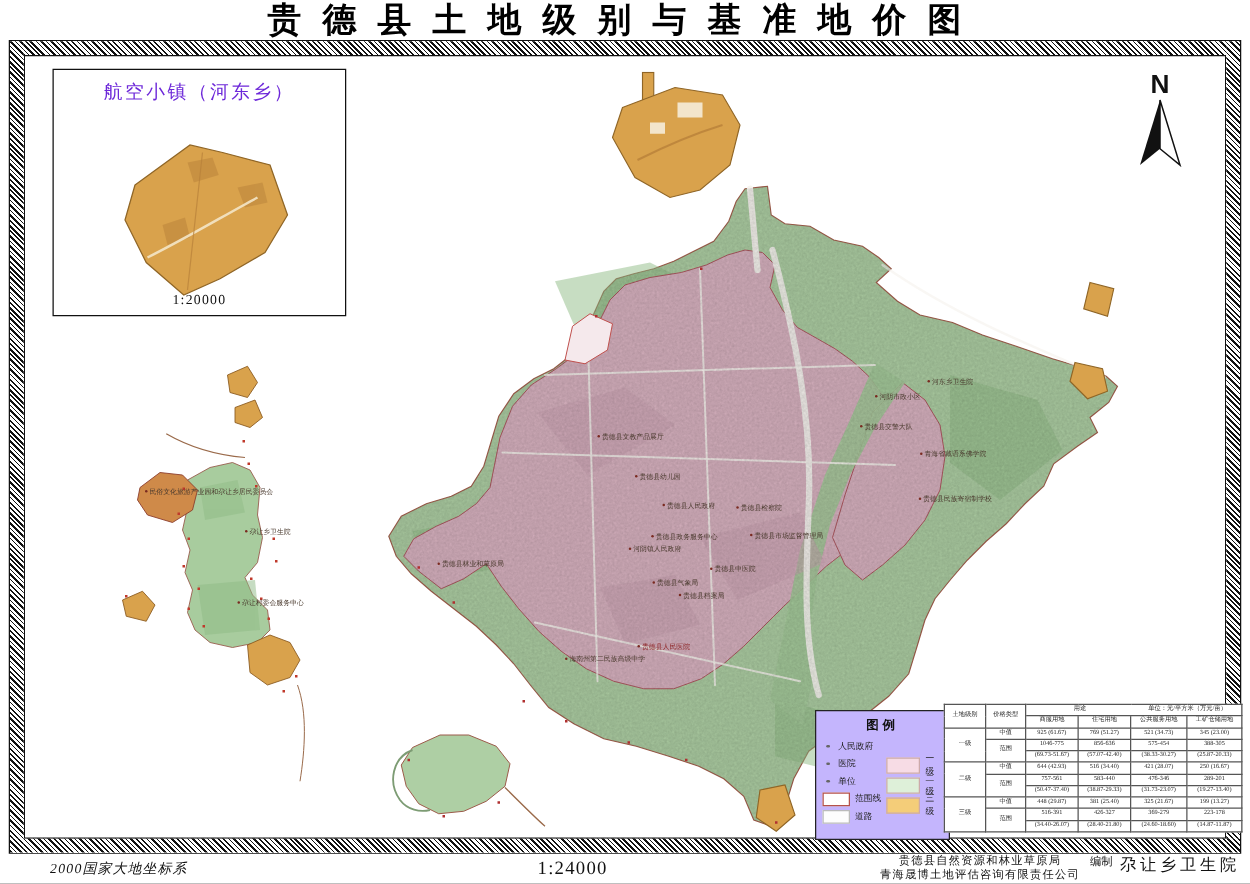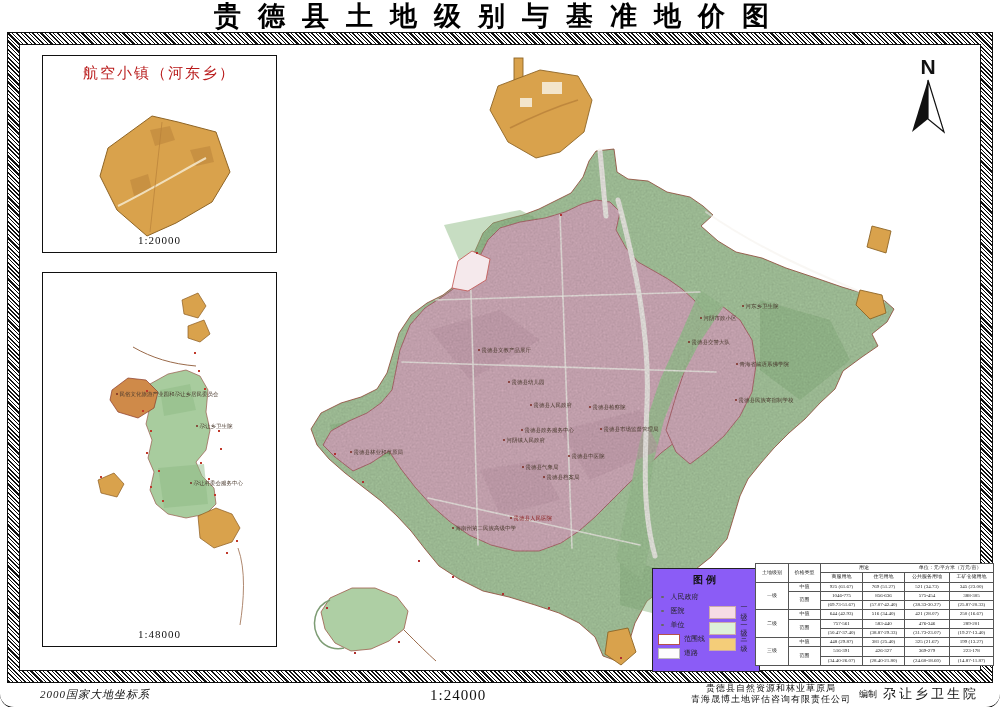--- a/index.html
+++ b/index.html
@@ -1,46 +1,46 @@
 <!DOCTYPE html>
 <html><head>
 <meta charset="utf-8">
 <style>
   html,body{margin:0;padding:0;background:#fff;}
   #page{position:relative;width:1000px;height:707px;background:#fff;overflow:hidden;
-        font-family:"Liberation Serif",serif;color:#111;border-bottom:1px solid #000;border-radius:14px;}
+        font-family:"Liberation Serif",serif;color:#111;border-bottom:1px solid #000;}
   
   #map-title{position:absolute;left:0;top:-2px;width:100%;text-align:center;
     font-family:"Liberation Sans",sans-serif;font-weight:900;font-size:27px;
     letter-spacing:17px;color:#000;white-space:nowrap;}
   
   #frame{position:absolute;left:8px;top:33px;width:984px;height:649px;box-sizing:border-box;
     border:11px solid transparent;
     border-image:repeating-linear-gradient(45deg,#111 0 1.6px,#fff 1.6px 3.4px,#111 3.4px 4.2px,#fff 4.2px 5.8px) 11;
     box-shadow:0 0 0 1px #111, inset 0 0 0 1px #111;}
   
   .inset-box{position:absolute;background:#fff;border:1.5px solid #111;box-sizing:border-box;z-index:1;}
   #inset-airport{left:42px;top:55px;width:235px;height:198px;}
   #inset-township{left:42px;top:272px;width:235px;height:375px;}
   .inset-title{position:absolute;top:8px;left:0;width:100%;text-align:center;
-    font-size:15px;letter-spacing:2px;color:#b91c1c;}
+    font-size:15px;letter-spacing:2px;color:#6d28d9;}
   .inset-scale{position:absolute;bottom:6px;left:0;width:100%;text-align:center;
     font-size:11px;letter-spacing:1px;color:#111;}
   
   #map-svg{position:absolute;left:0;top:0;width:1000px;height:707px;z-index:2;pointer-events:none;}
   
   #label-layer{position:absolute;left:0;top:0;width:1000px;height:707px;z-index:3;pointer-events:none;}
   .map-label{position:absolute;font-size:5.5px;line-height:1;color:#4a3a2e;white-space:nowrap;
     font-family:"Liberation Serif",serif;}
   .map-label::before{content:"";display:inline-block;width:2px;height:2px;border-radius:50%;
     background:#7a2a20;margin-right:1.5px;vertical-align:1px;}
   
   
   
-  #legend{position:absolute;left:652px;top:568px;width:108px;height:104px;background:#8b5cf6;
+  #legend{position:absolute;left:652px;top:568px;width:108px;height:104px;background:#c4b5fd;
     border:1.2px solid #222;box-sizing:border-box;z-index:4;padding:4px 5px 0 5px;}
   #legend .legend-title{text-align:center;font-size:10px;font-weight:bold;letter-spacing:3px;margin-bottom:3px;}
   #legend .legend-body{display:flex;}
   #legend .col-left{flex:1.15;}
   #legend .col-right{flex:1;padding-top:14px;}
   .legend-item{display:flex;align-items:center;height:14px;font-size:7px;color:#222;}
   .legend-dot{width:2.5px;height:2.5px;border-radius:50%;background:#666;margin:0 7px 0 3px;}
   .legend-swatch-outline{width:20px;height:9px;border:1px solid #b5524a;background:#fff;margin-right:4px;}
   .legend-swatch-road{width:20px;height:9px;border:0.5px solid #bbb;background:#fdfdfd;margin-right:4px;}
   .grade-item{display:flex;align-items:center;height:16px;font-size:7px;color:#222;}
@@ -50,40 +50,37 @@
   #price-table{border-collapse:collapse;width:238px;table-layout:fixed;
     font-size:5px;line-height:1.25;color:#222;font-family:"Liberation Serif",serif;}
   #price-table th,#price-table td{border:0.5px solid #555;padding:1px 0;text-align:center;
     font-weight:normal;overflow:hidden;white-space:nowrap;}
   #price-table .use-head{display:flex;}
   #price-table .use-head span{flex:1;}
   
   #footer{position:absolute;left:0;top:682px;width:1000px;height:25px;z-index:4;}
   #footer-datum{position:absolute;left:40px;top:5px;font-size:11px;letter-spacing:1px;font-style:italic;}
   #footer-scale{position:absolute;left:430px;top:5px;font-size:15px;letter-spacing:1px;}
-  #footer-right{position:absolute;right:21px;top:1px;display:flex;align-items:center;}
+  #footer-right{position:absolute;right:8px;top:1px;display:flex;}
   #footer-orgs{text-align:center;font-size:9px;line-height:1.25;letter-spacing:1px;}
   #footer-credit{font-size:9px;margin:0 6px 0 8px;}
   #footer-date{font-size:13px;letter-spacing:3px;}
 </style>
 </head>
 <body>
 
 <div id="page">
 
   <div id="map-title">贵德县土地级别与基准地价图</div>
 
   <div id="frame"></div>
 
   <div id="inset-airport" class="inset-box">
     <div class="inset-title">航空小镇（河东乡）</div>
     <div class="inset-scale">1:20000</div>
-  </div>
-  <div id="inset-township" class="inset-box">
-    <div class="inset-scale">1:48000</div>
   </div>
 
   <svg id="map-svg" viewBox="0 0 1000 707" xmlns="http://www.w3.org/2000/svg">
     <defs>
       <filter id="tex" x="-5%" y="-5%" width="110%" height="110%">
         <feTurbulence type="fractalNoise" baseFrequency="0.5" numOctaves="2" seed="7"></feTurbulence>
         <feColorMatrix type="matrix" values="0 0 0 0 0  0 0 0 0 0  0 0 0 0 0  0.35 0.35 0.35 0 0"></feColorMatrix>
       </filter>
       <clipPath id="landClip">
         <path d="M596,151 L614,149 L617,172 L628,179 L648,181 L667,192 L690,197 L703,206 L713,215 L701,226 L718,241 L736,252 L762,258 L786,268 L813,277 L842,287 L869,295 L885,301 L894,309 L887,322 L872,334 L878,346 L862,357 L843,371 L835,389 L820,403 L805,419 L789,433 L774,448 L761,463 L748,479 L740,496 L734,516 L727,539 L711,557 L691,573 L667,586 L647,601 L635,623 L627,649 L617,661 L603,656 L595,637 L579,623 L559,613 L535,605 L509,597 L483,591 L459,579 L439,566 L425,549 L411,531 L397,516 L381,501 L363,487 L345,473 L329,459 L317,445 L311,429 L321,413 L341,403 L361,397 L377,389 L387,373 L393,353 L399,333 L411,315 L427,303 L443,295 L457,284 L467,269 L475,251 L483,233 L493,223 L507,219 L523,215 L539,209 L555,201 L571,193 L583,177 L589,161 Z"></path>

